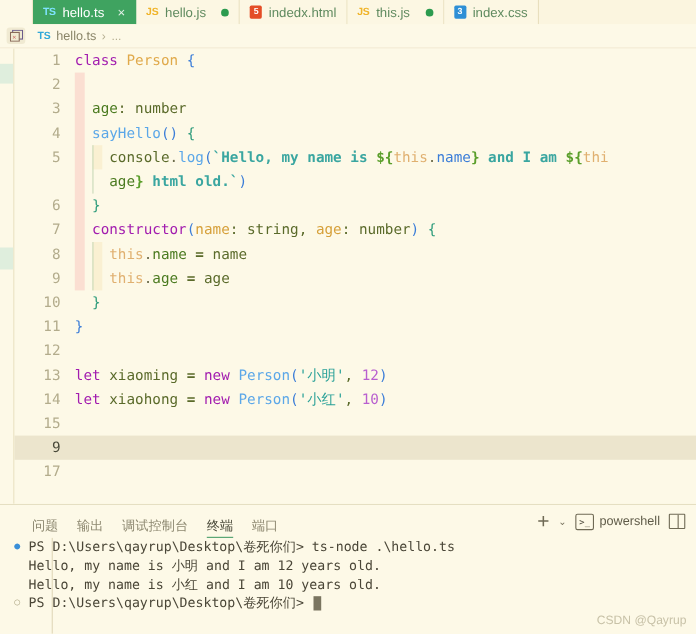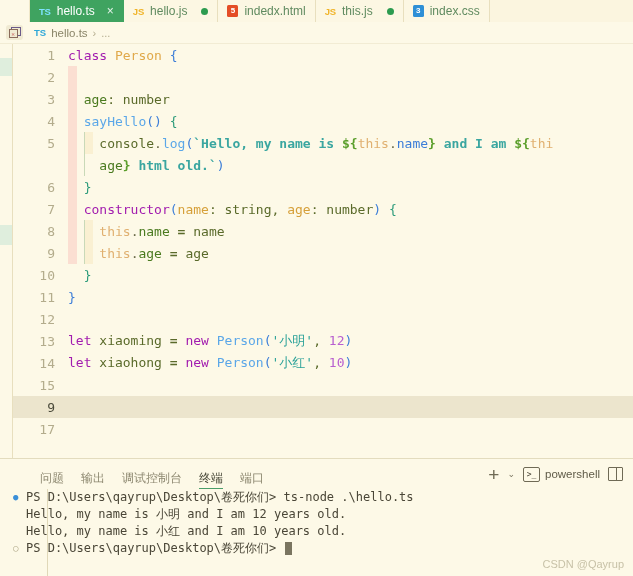--- a/index.html
+++ b/index.html
@@ -83,21 +83,21 @@
   .str{color:#2aa198;}
   .tmpl{color:#3aa6a0;font-weight:bold;}
   .num{color:#b85fcf;}
   .op{color:#5a6a2a;font-weight:bold;}
   .dot{color:#6b6b4a;}
   .plain{color:#5a6a2a;}
   .dollar{color:#5a9e2a;font-weight:bold;}
 
   
   .panel{flex:0 0 auto;background:#fdf9e7;border-top:1px solid #e3dcbe;display:flex;flex-direction:column;height:117px;}
-  .panel-head{height:30px;display:flex;align-items:center;padding-left:40px;box-sizing:border-box;}
+  .panel-head{height:30px;display:flex;align-items:center;padding-left:29px;box-sizing:border-box;}
   .ptabs{display:flex;align-items:flex-end;gap:17px;height:30px;}
   .ptab{font-size:12px;color:#8d8870;padding-bottom:5px;align-self:flex-end;line-height:1;}
   .ptab.active{color:#4a4a3a;border-bottom:1.5px solid #4a9e6a;padding-bottom:4px;margin-top:20px;}
   .phead-right{margin-left:auto;display:flex;align-items:center;gap:8px;padding-right:10px;color:#7a7560;}
   .plus{font-size:19px;color:#6f6a55;line-height:1;font-weight:300;}
   .chev{font-size:9px;color:#7a7560;}
   .term-chip{display:flex;align-items:center;gap:5px;font-size:11.5px;color:#5f5b48;}
   .term-glyph{width:15px;height:13px;border:1px solid #6f6a55;border-radius:2px;font-size:8px;
     display:flex;align-items:center;justify-content:center;color:#4a4637;font-family:"DejaVu Sans Mono",monospace;}
   .split-glyph{width:13px;height:12px;border:1.2px solid #6f6a55;border-radius:1px;position:relative;}

